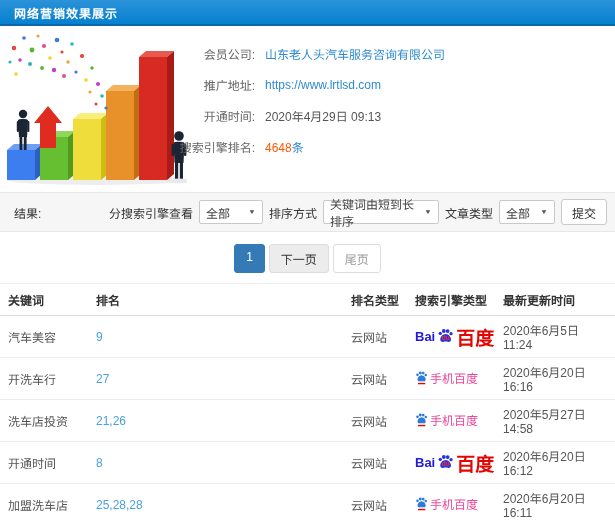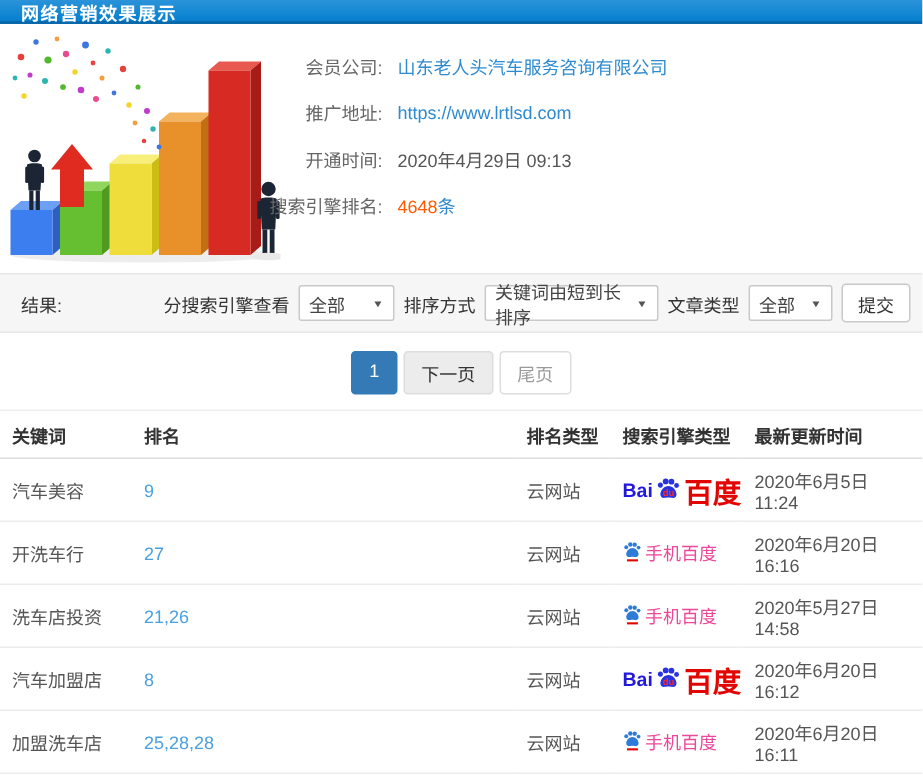--- a/index.html
+++ b/index.html
@@ -3,21 +3,21 @@
 <meta charset="utf-8">
 <style>
   * { margin:0; padding:0; box-sizing:border-box; }
   html,body { width:615px; height:520px; }
   body {
     font-family:"Liberation Sans","DejaVu Sans",sans-serif;
     font-size:12px; color:#333; background:#fff; overflow:hidden;
   }
   
   .topbar {
-    height:16px; background:linear-gradient(#2a93d9,#0680cf);
+    height:26px; background:linear-gradient(#2a93d9,#0680cf);
     border-bottom:2px solid #0a69ab; display:flex; align-items:center;
   }
   .topbar .title { color:#fff; font-weight:bold; padding-left:14px; letter-spacing:1px; }
   
   .info-section { display:flex; height:166px; background:#fff; }
   .illustration { flex:0 0 185px; margin:4px 0 0 2px; }
   .info-list { flex:1; padding-top:12px; margin-left:-32px; }
   .info-row { padding:7px 0; display:flex; align-items:center; }
   .info-label { display:inline-block; width:100px; text-align:right; color:#666; }
   .info-value { margin-left:10px; color:#555; }
@@ -280,21 +280,21 @@
           <path d="M12.2 9.4c-4.2 0-7.6 4.1-7.6 7.9 0 2.4 1.9 3.9 4.4 3.3 1.5-.4 2.1-.4 3.2-.4s1.7 0 3.2.4c2.5.6 4.4-.9 4.4-3.3 0-3.8-3.4-7.9-7.6-7.9z"></path>
           <rect x="5.5" y="23.4" width="13.5" height="2.6" fill="#e10602"></rect>
         </svg>
         <span class="mb-text">手机百度</span>
       </span>
     </td>
     <td class="c-time"><span>2020年5月27日 14:58</span></td>
   </tr>
 
   <tr>
-    <td class="c-kw"><span>汽车加盟店</span></td>
+    <td class="c-kw"><span>开通时间</span></td>
     <td class="c-rank"><a class="rank" href="#">8</a></td>
     <td class="c-rt"><span>云网站</span></td>
     <td class="c-eng">
       <span class="engine baidu" style="display: inline-flex;">
         <b class="bd-bai">Bai</b>
         <svg class="paw paw-lg" viewBox="0 0 24 26">
           <circle cx="4.6" cy="8.6" r="2.4"></circle>
               <circle cx="9.6" cy="5.2" r="2.7"></circle>
           <circle cx="15" cy="5.4" r="2.7"></circle>
               <circle cx="19.8" cy="9" r="2.3"></circle>

